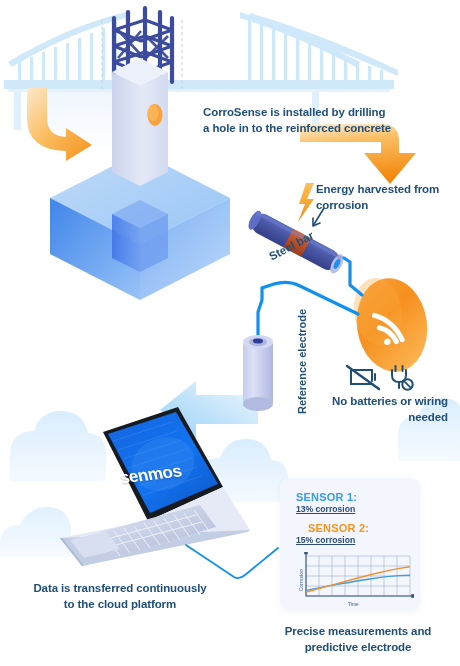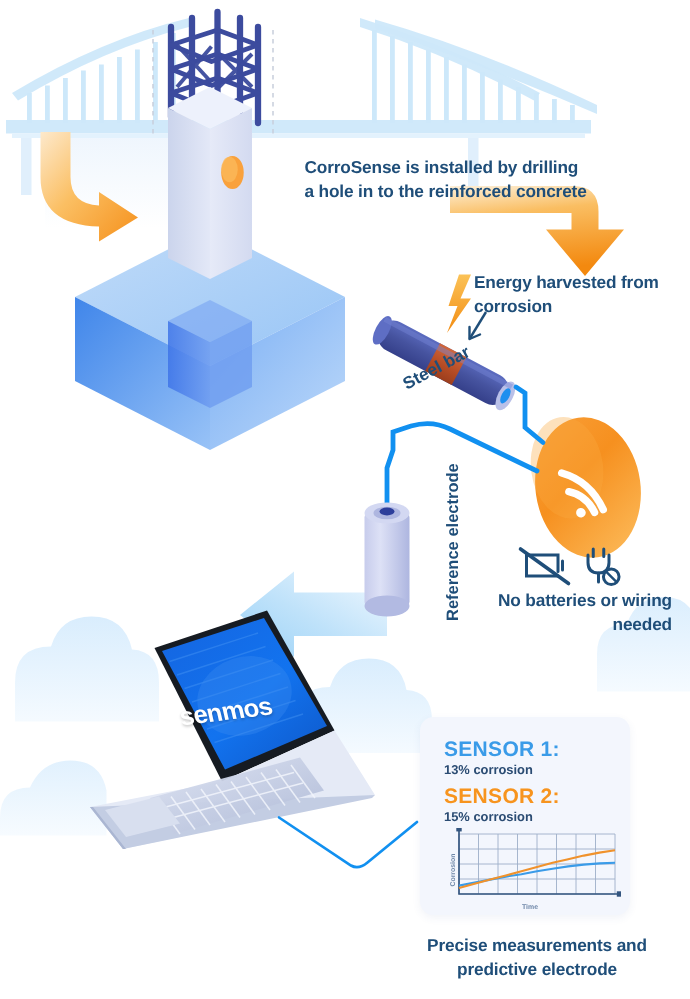--- a/index.html
+++ b/index.html
@@ -54,26 +54,26 @@
   
   #chart-card {
     position: absolute;
     left: 280px; top: 478px;
     width: 140px; height: 132px;
     background: #F3F6FD;
     border-radius: 9px;
     box-shadow: 0 2px 6px rgba(60,90,160,0.07);
   }
   .sensor-row { position: absolute; left: 16px; }
-  .sensor-title { font-size: 14px; font-weight: 700; letter-spacing: 0.2px; }
-  .sensor-val { font-size: 8.6px; font-weight: 600; color: #2B4C73; margin-top: 1px; }
+  .sensor-title { font-size: 11px; font-weight: 700; letter-spacing: 0.2px; }
+  .sensor-val { font-size: 8.6px; font-weight: 600; color: #2B4C73; margin-top: 1px; text-decoration: underline; }
   #s1 { top: 13px; }
   #s2 { top: 44px; }
   #s1 .sensor-title { color: #3A9BE8; }
-  #s2 .sensor-title { color: #F7941E; }
+  #s2 .sensor-title { color: #F7941E; margin-left: 12px; }
 
   #minichart { position: absolute; left: 10px; top: 74px; }
 
   .axis-text {
     position: absolute;
     color: #6E87A8;
     font-size: 4.6px;
     font-weight: 700;
   }
   #ax-time { left: 68px; top: 124px; }
@@ -440,20 +440,21 @@
 
   </svg>
 
   <div class="note" id="txt-install">CorroSense is installed by drilling a hole in to the reinforced concrete</div>
 
   <div class="note" id="txt-energy">Energy harvested from corrosion</div>
 
 
   <div class="note" id="txt-nobatt">No batteries or wiring needed</div>
 
+  <div class="note" id="txt-cloud">Data is transferred continuously to the cloud platform</div>
 
   <div class="note" id="txt-precise">Precise measurements and predictive electrode</div>
 
   <div class="rot-label" id="lbl-steel">Steel bar</div>
 
   <div class="rot-label" id="lbl-refelec">Reference electrode</div>
 
   <div id="logo-text">senmos</div>
 
   <div id="chart-card">

